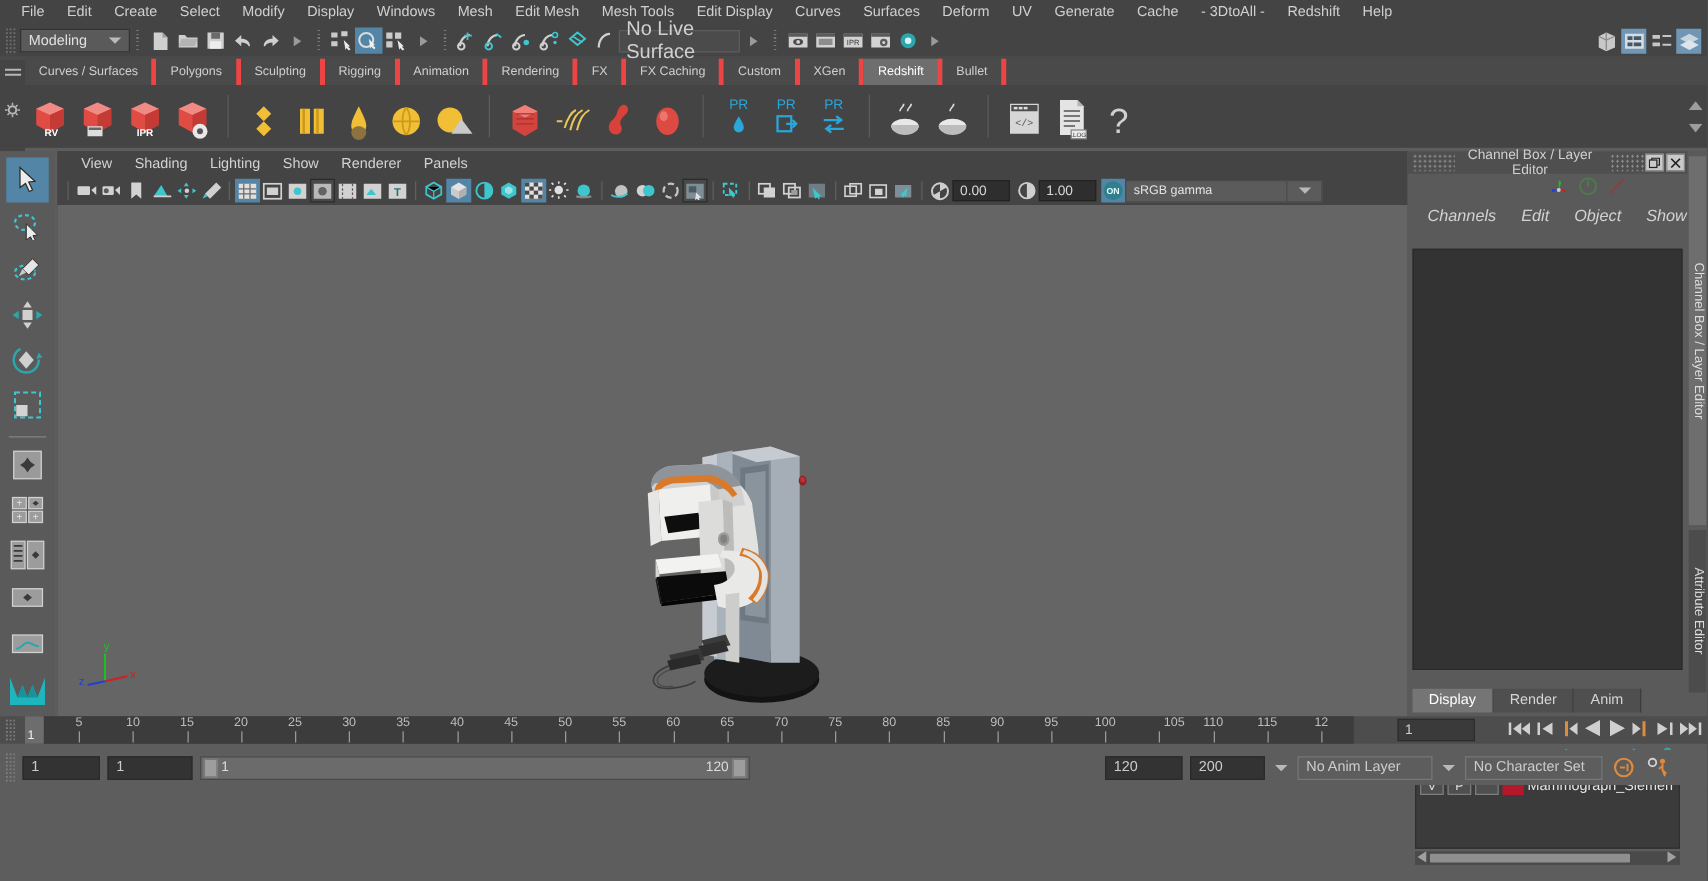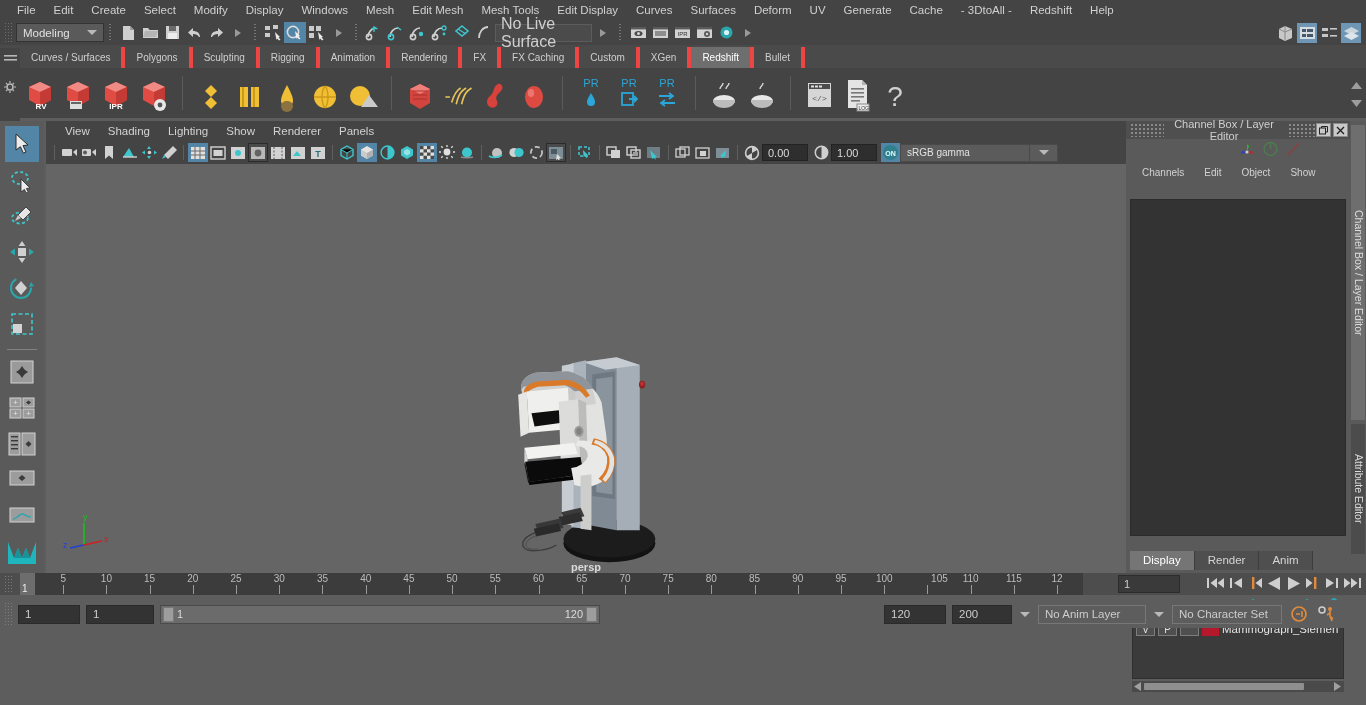--- a/index.html
+++ b/index.html
@@ -109,21 +109,21 @@
   
   .rpanel { position:absolute; right:16px; top:0; width:224px; bottom:0; background:#5a5a5a; }
   .rtitle { height:18px; background:#4f4f4f; display:flex; align-items:center; position:relative; }
   .rtitle .dots { width:34px; height:14px; margin-left:4px;
     background-image:radial-gradient(#8a8a8a 0.8px, transparent 0.9px); background-size:4px 4px; }
   .rtitle .txt { flex:1; text-align:center; font-size:11px; color:#d0d0d0; }
   .winbtn { width:15px; height:14px; background:#c9c9c9; color:#222; font-size:9px;
     display:flex; align-items:center; justify-content:center; margin-right:2px; border:1px solid #8a8a8a;}
   .rgizrow { height:22px; display:flex; align-items:center; justify-content:flex-end; padding-right:48px; gap:6px;}
   .rtabs { height:22px; display:flex; align-items:center; padding-left:6px; }
-  .rtabs .mi { padding:0 10px; font-size:10px; color:#d2d2d2; }
+  .rtabs .mi { padding:0 10px; font-size:13px; color:#d2d2d2;font-style:italic; }
   .cbox { position:absolute; left:4px; right:4px; top:78px; height:337px; background:#333333; border:1px solid #2b2b2b;}
   .layertabs { position:absolute; left:4px; right:4px; top:429px; height:20px; display:flex; align-items:flex-end;}
   .ltab { padding:0 13px; height:19px; line-height:19px; font-size:11.5px; color:#d4d4d4; background:#4f4f4f;
     border-right:1px solid #3c3c3c;}
   .ltab.active { background:#757575; color:#fff; }
   .layermenu { position:absolute; left:10px; top:455px; display:flex; gap:16px; font-size:11.5px; color:#d2d2d2;}
   .layerbtns { position:absolute; right:12px; top:476px; display:flex; gap:10px; }
   .layerlist { position:absolute; left:6px; right:6px; top:498px; height:60px; background:#3b3b3b; border:1px solid #2f2f2f;}
   .layerrow { height:18px; display:flex; align-items:center; padding:0 3px; gap:3px; }
   .lchip { width:19px; height:14px; border:1px solid #7c7c7c; background:#4f4f4f; font-size:10px;
@@ -1027,21 +1027,20 @@
           <svg width="60" height="46" viewBox="0 0 60 46">
             <path d="M22 34 V12" stroke="#1fbf1f" stroke-width="1.6"></path>
             <path d="M22 34 L40 30" stroke="#d02020" stroke-width="1.6"></path>
             <path d="M22 34 L8 37" stroke="#2040d8" stroke-width="1.6"></path>
             <text x="21" y="9" font-size="9" fill="#1fbf1f" font-family="Liberation Sans">y</text>
             <text x="42" y="31" font-size="9" fill="#d02020" font-family="Liberation Sans">x</text>
             <text x="1" y="37" font-size="9" fill="#2040d8" font-family="Liberation Sans">z</text>
           </svg>
         </div>
 
-        <div class="persp-label">persp</div>
       </div>
     </div>
 
     <div class="rpanel">
       <div class="rtitle">
         <div class="dots"></div>
         <div class="txt">Channel Box / Layer Editor</div>
         <div class="dots" style="width:28px;"></div>
         <div class="winbtn">
           <svg width="9" height="9" viewBox="0 0 9 9">

